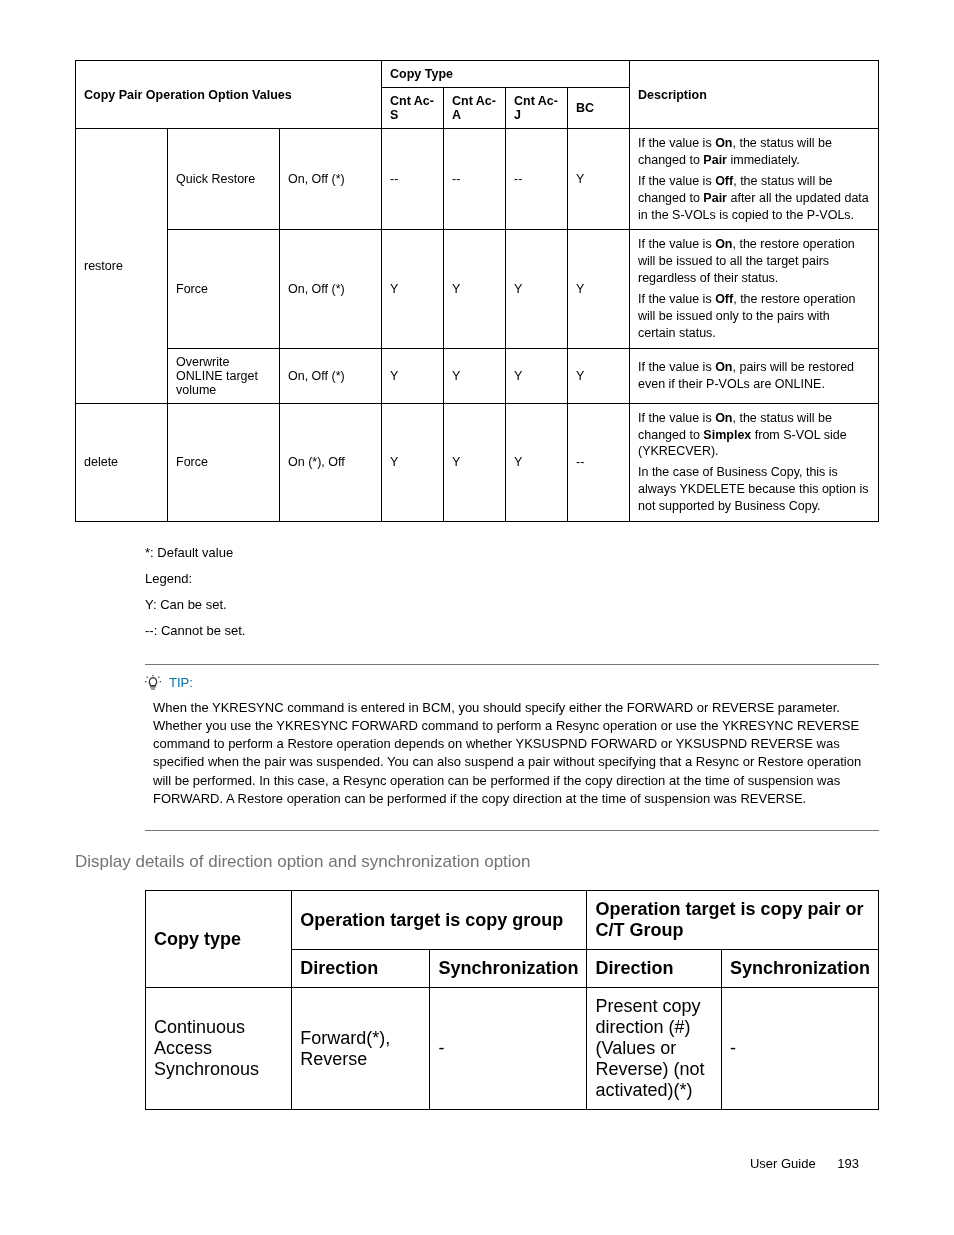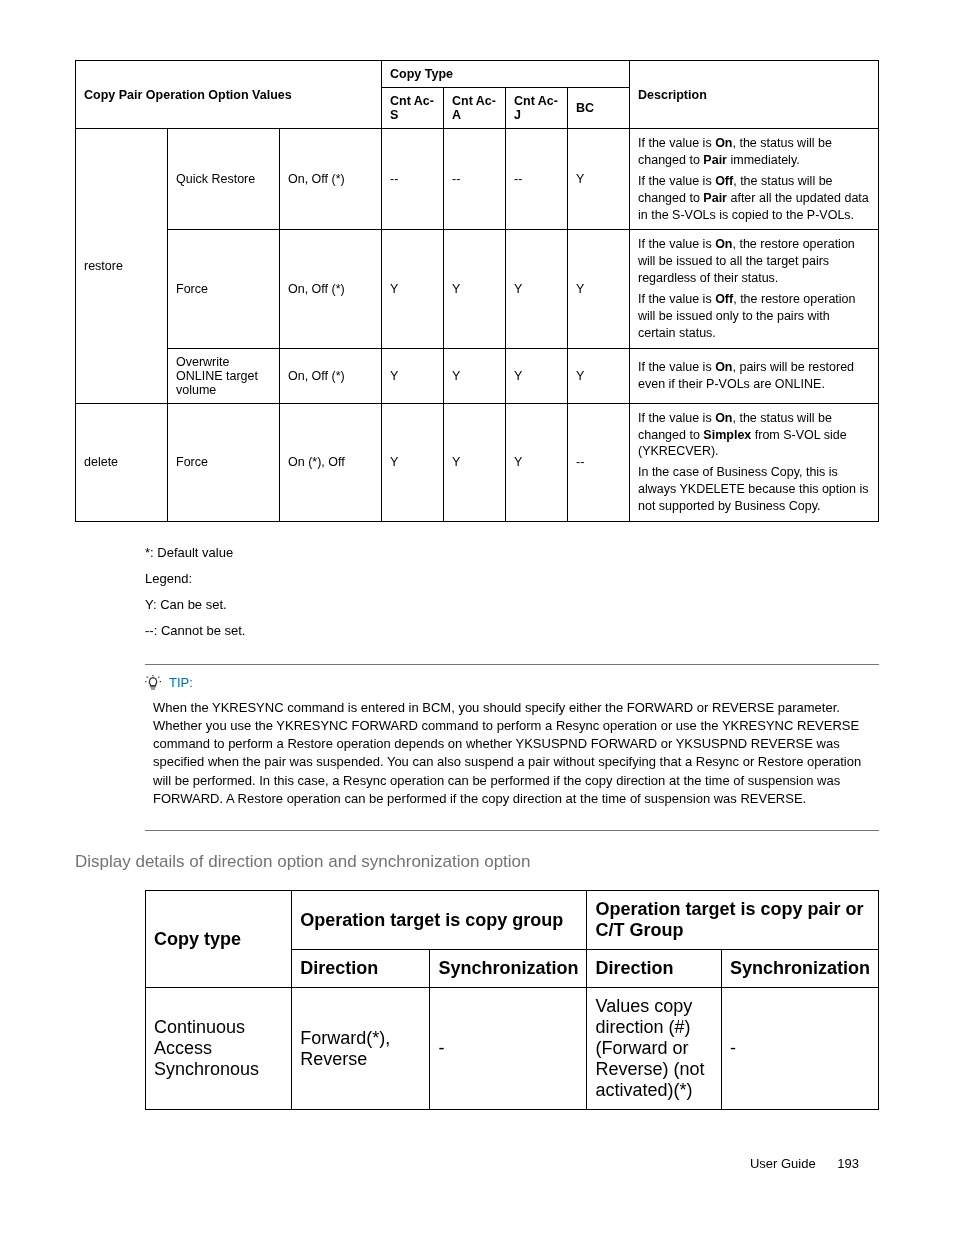--- a/index.html
+++ b/index.html
@@ -207,21 +207,21 @@
         <th class="t2c3">Synchronization</th>
         <th class="t2c4">Direction</th>
         <th class="t2c5">Synchronization</th>
       </tr>
     </thead>
     <tbody>
       <tr>
         <td>Continuous Access Synchronous</td>
         <td>Forward(*), Reverse</td>
         <td>-</td>
-        <td>Values copy direction (#) (Forward or Reverse) (not activated)(*)</td>
+        <td>Present copy direction (#) (Values or Reverse) (not activated)(*)</td>
         <td>-</td>
       </tr>
     </tbody>
   </table>
 
   <div class="footer">
     <span>User Guide</span>
     <span class="pg">193</span>
   </div>
 

